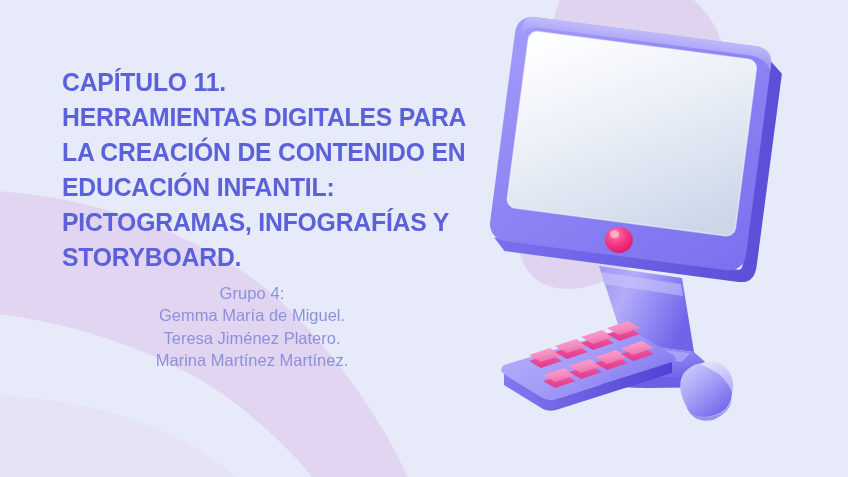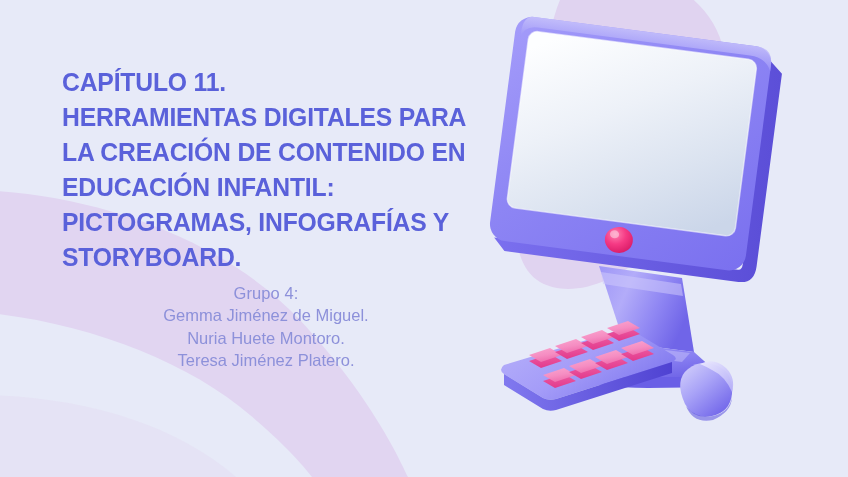--- a/index.html
+++ b/index.html
@@ -44,21 +44,21 @@
     font-size: 25.5px;
     line-height: 35px;
     letter-spacing: -0.2px;
     white-space: pre-line;
     text-align: left;
     transform: scaleX(0.97);
     transform-origin: left top;
   }
   .authors {
     position: absolute;
-    left: 46px;
+    left: 32px;
     top: 282px;
     width: 440px;
     text-align: center;
     color: #8d91da;
     font-family: "Liberation Sans", sans-serif;
     font-weight: 400;
     font-size: 16.5px;
     line-height: 22.4px;
   }
   .authors .line { display: block; }
@@ -95,23 +95,23 @@
   <div class="text-col">
     <h1 class="title">CAPÍTULO 11.
 HERRAMIENTAS DIGITALES PARA
 LA CREACIÓN DE CONTENIDO EN
 EDUCACIÓN INFANTIL:
 PICTOGRAMAS, INFOGRAFÍAS Y
 STORYBOARD.</h1>
 
     <div class="authors">
       <span class="line">Grupo 4:</span>
-      <span class="line">Gemma Jiménez de Miguel.</span>
-      <span class="line">Nuria Huete Montoro.</span>
+      <span class="line">Gemma María de Miguel.</span>
       <span class="line">Teresa Jiménez Platero.</span>
+      <span class="line">Marina Martínez Martínez.</span>
     </div>
   </div>
 
   <div class="illus">
     <svg viewBox="0 0 388 477" xmlns="http://www.w3.org/2000/svg">
       <defs>
         <linearGradient id="bezelG" x1="0" y1="0" x2="1" y2="1">
           <stop offset="0%" stop-color="#a49cfa"></stop>
           <stop offset="45%" stop-color="#8d85f4"></stop>
           <stop offset="100%" stop-color="#7a70ef"></stop>

